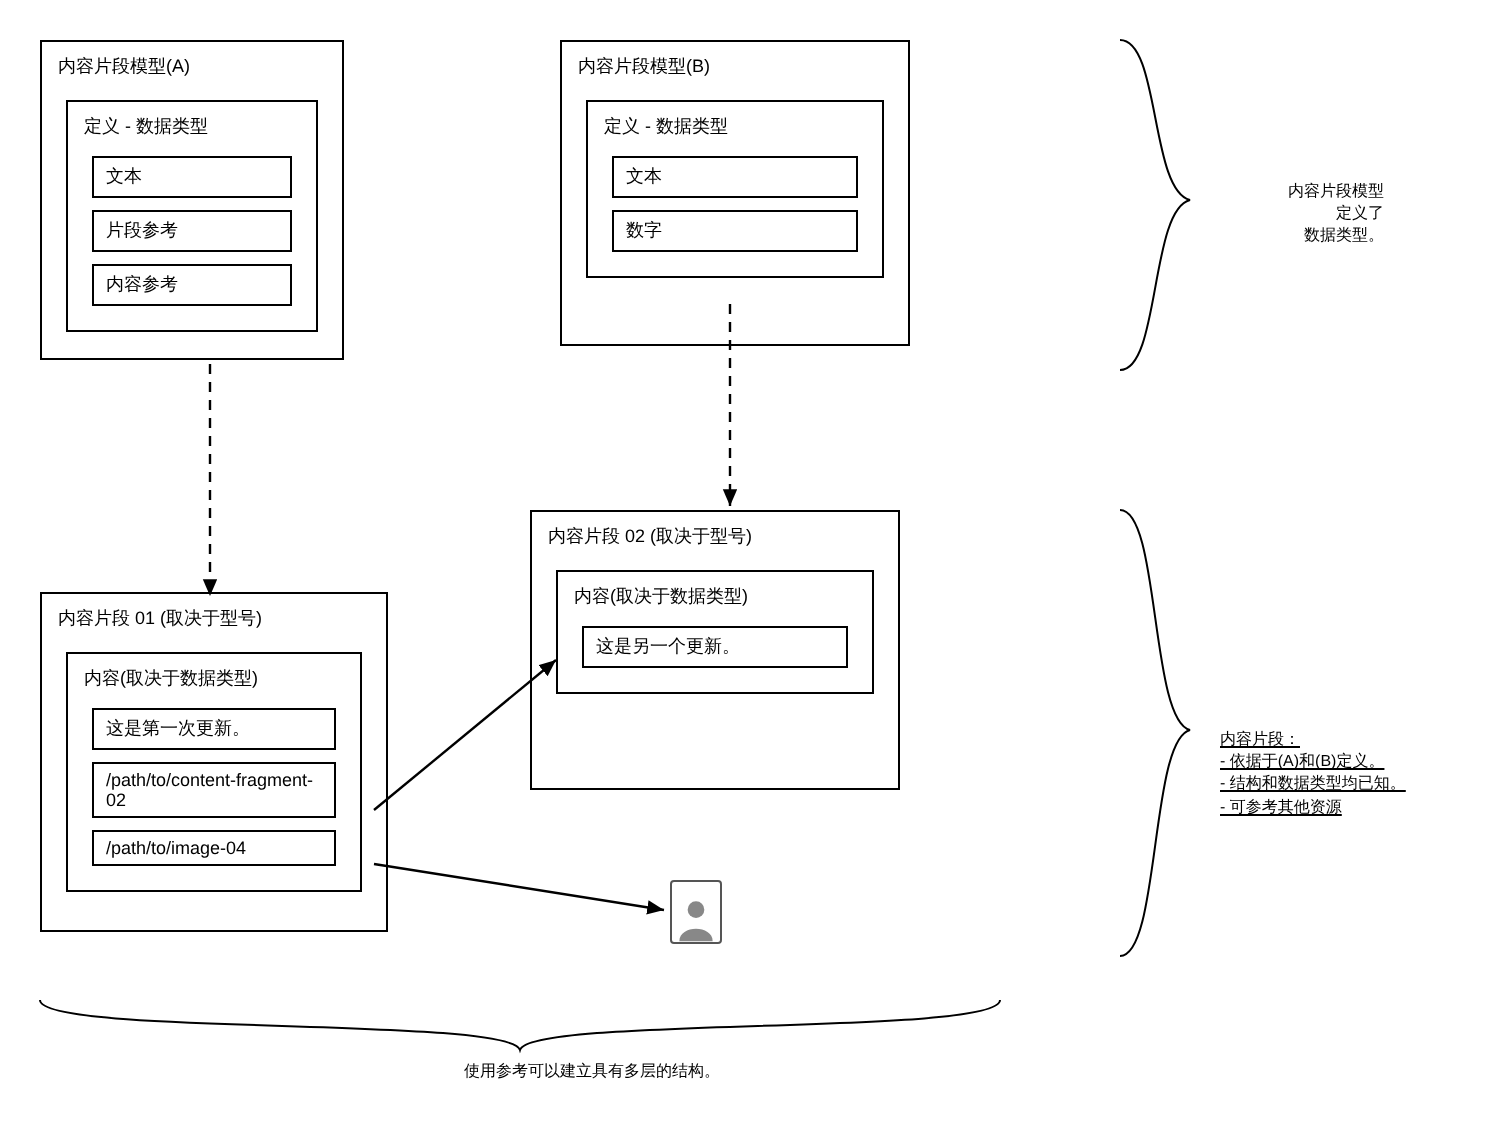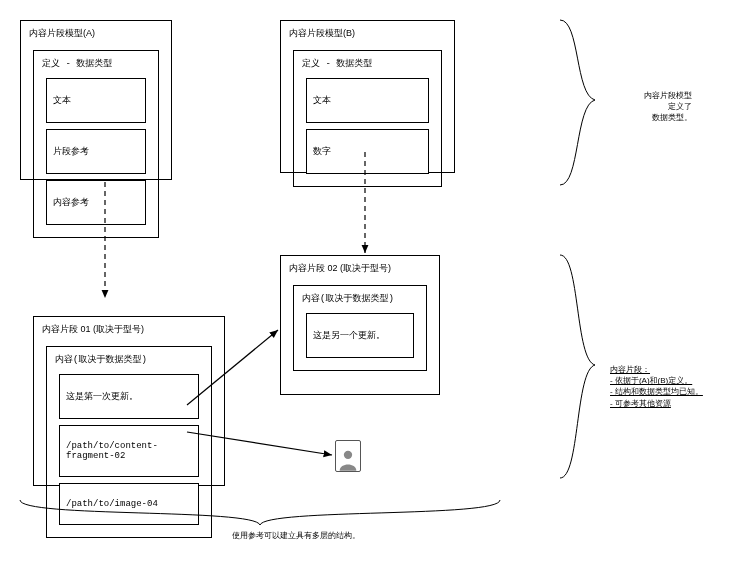--- a/index.html
+++ b/index.html
@@ -19,29 +19,28 @@
     background: #fff;
   }
   .box-title {
     padding: 6px 8px 4px 8px;
     font-size: 9px;
   }
   .inner {
     border: 1px solid #000;
     margin: 6px 12px 10px 12px;
     padding: 6px 8px;
-    font-family: Liberation Mono, monospace;
   }
   .inner-title {
     font-size: 9px;
     margin-bottom: 8px;
   }
   .field {
     border: 1px solid #000;
-    padding: 15px 6px;
+    padding: 3px 6px;
     margin: 6px 4px;
     font-size: 9px;
     background: #fff;
   }
   .annotation {
     position: absolute;
     font-size: 8px;
     line-height: 1.4;
   }
   svg.overlay {
@@ -84,31 +83,31 @@
 
 <div class="box" style="left:280px; top:20px; width:175px; height:153px;">
   <div class="box-title">内容片段模型(B)</div>
   <div class="inner">
     <div class="inner-title">定义 - 数据类型</div>
     <div class="field">文本</div>
     <div class="field">数字</div>
   </div>
 </div>
 
-<div class="box" style="left:20px; top:316px; width:192px; height:170px;margin-left:13px;">
+<div class="box" style="left:20px; top:296px; width:174px; height:170px;">
   <div class="box-title">内容片段 01 (取决于型号)</div>
   <div class="inner">
     <div class="inner-title">内容(取决于数据类型)</div>
     <div class="field">这是第一次更新。</div>
     <div class="field">/path/to/content-fragment-02</div>
     <div class="field">/path/to/image-04</div>
   </div>
 </div>
 
-<div class="box" style="left:280px; top:255px; width:160px; height:140px;">
+<div class="box" style="left:265px; top:255px; width:185px; height:140px;">
   <div class="box-title">内容片段 02 (取决于型号)</div>
   <div class="inner">
     <div class="inner-title">内容(取决于数据类型)</div>
     <div class="field">这是另一个更新。</div>
   </div>
 </div>
 
 <div class="avatar" style="left:335px; top:440px;">
   <svg viewBox="0 0 24 28">
     <circle cx="12" cy="9" r="5" fill="#888"></circle>

